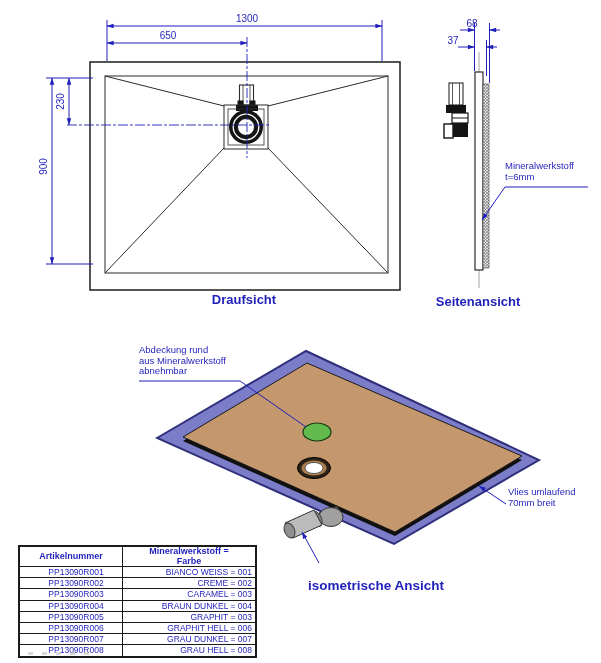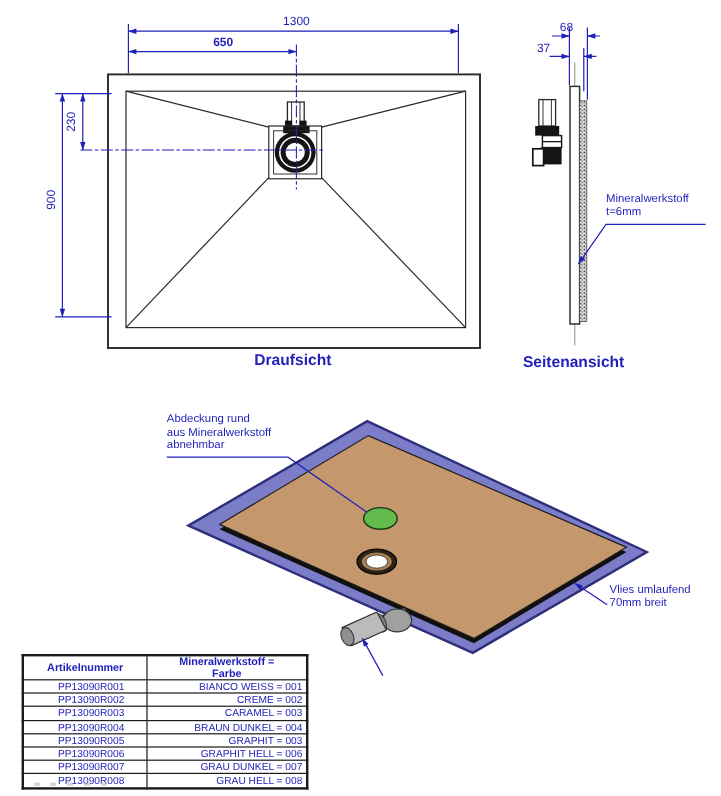--- a/index.html
+++ b/index.html
@@ -141,21 +141,21 @@
     </g>
 
     <g stroke="#1f1fba" stroke-width="1" fill="none">
       <path d="M139,381 L240,381 L306,427"></path>
       <line x1="506" y1="504" x2="479" y2="486" marker-end="url(#arw)"></line>
       <line x1="319" y1="563" x2="302" y2="532" marker-end="url(#arw)"></line>
     </g>
   </svg>
 
   <div class="t dim" style="left:225px;top:13px;width:44px;">1300</div>
-  <div class="t dim" style="left:164px;top:30px;width:44px;font-weight:bold;">650</div>
+  <div class="t dim" style="left:146px;top:30px;width:44px;">650</div>
   <div class="t dim rot" style="left:29px;top:160px;width:30px;height:13px;">900</div>
   <div class="t dim rot" style="left:46px;top:95px;width:30px;height:13px;">230</div>
   <div class="t vtitle" style="left:202px;top:293px;width:84px;">Draufsicht</div>
 
   <div class="t dim" style="left:462px;top:18px;width:20px;">68</div>
   <div class="t dim" style="left:443px;top:35px;width:20px;">37</div>
   <div class="t note" style="left:505px;top:161px;">
     <div>Mineralwerkstoff</div>
     <div>t=6mm</div>
   </div>
@@ -163,20 +163,21 @@
 
   <div class="t note" style="left:139px;top:345px;">
     <div>Abdeckung rund</div>
     <div>aus Mineralwerkstoff</div>
     <div>abnehmbar</div>
   </div>
   <div class="t note" style="left:508px;top:487px;">
     <div>Vlies umlaufend</div>
     <div>70mm breit</div>
   </div>
+  <div class="t vtitle" style="left:308px;top:578px;width:142px;text-align:left;font-size:13.5px;">isometrische Ansicht</div>
 
   <table id="parts">
     <thead>
       <tr>
         <th>Artikelnummer</th>
         <th>
           <div>Mineralwerkstoff =</div>
           <div>Farbe</div>
         </th>
       </tr>

